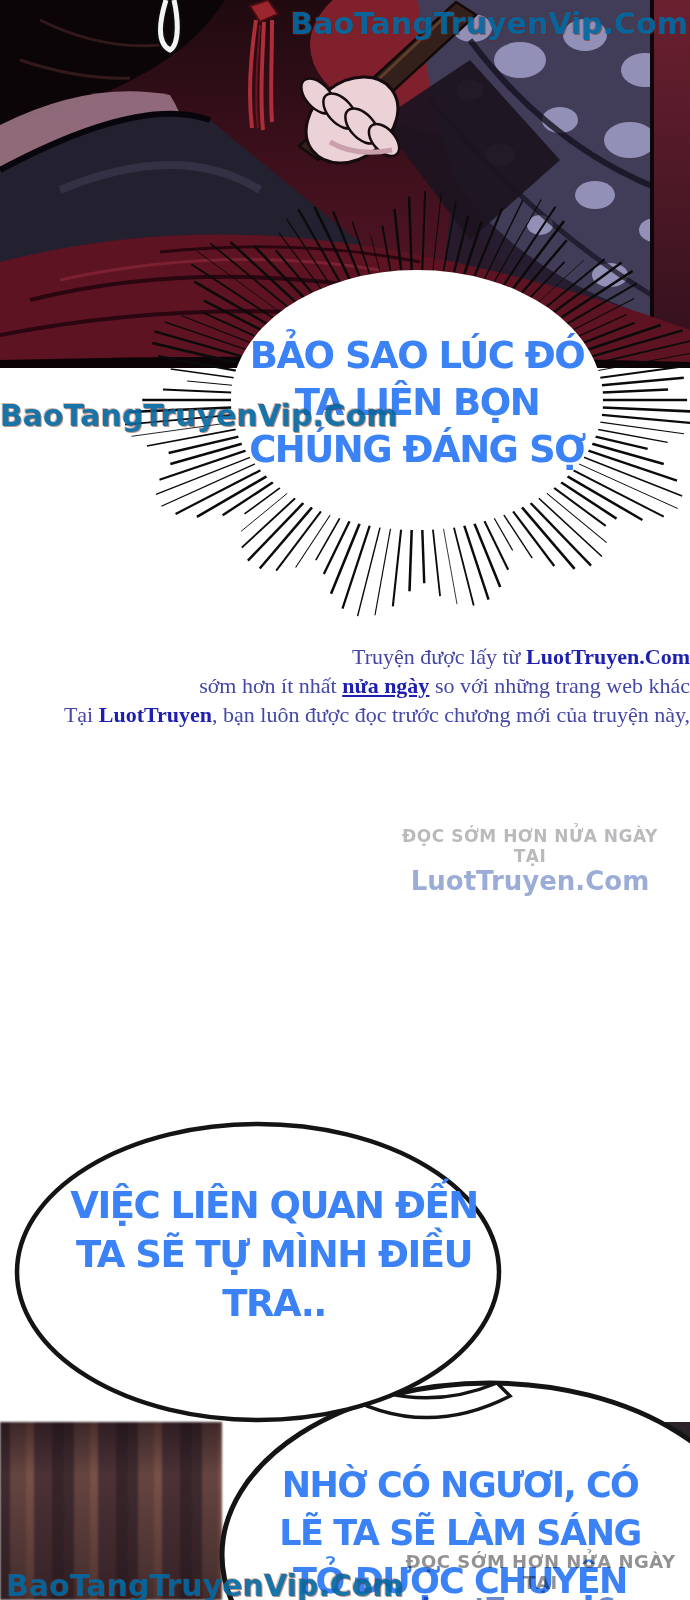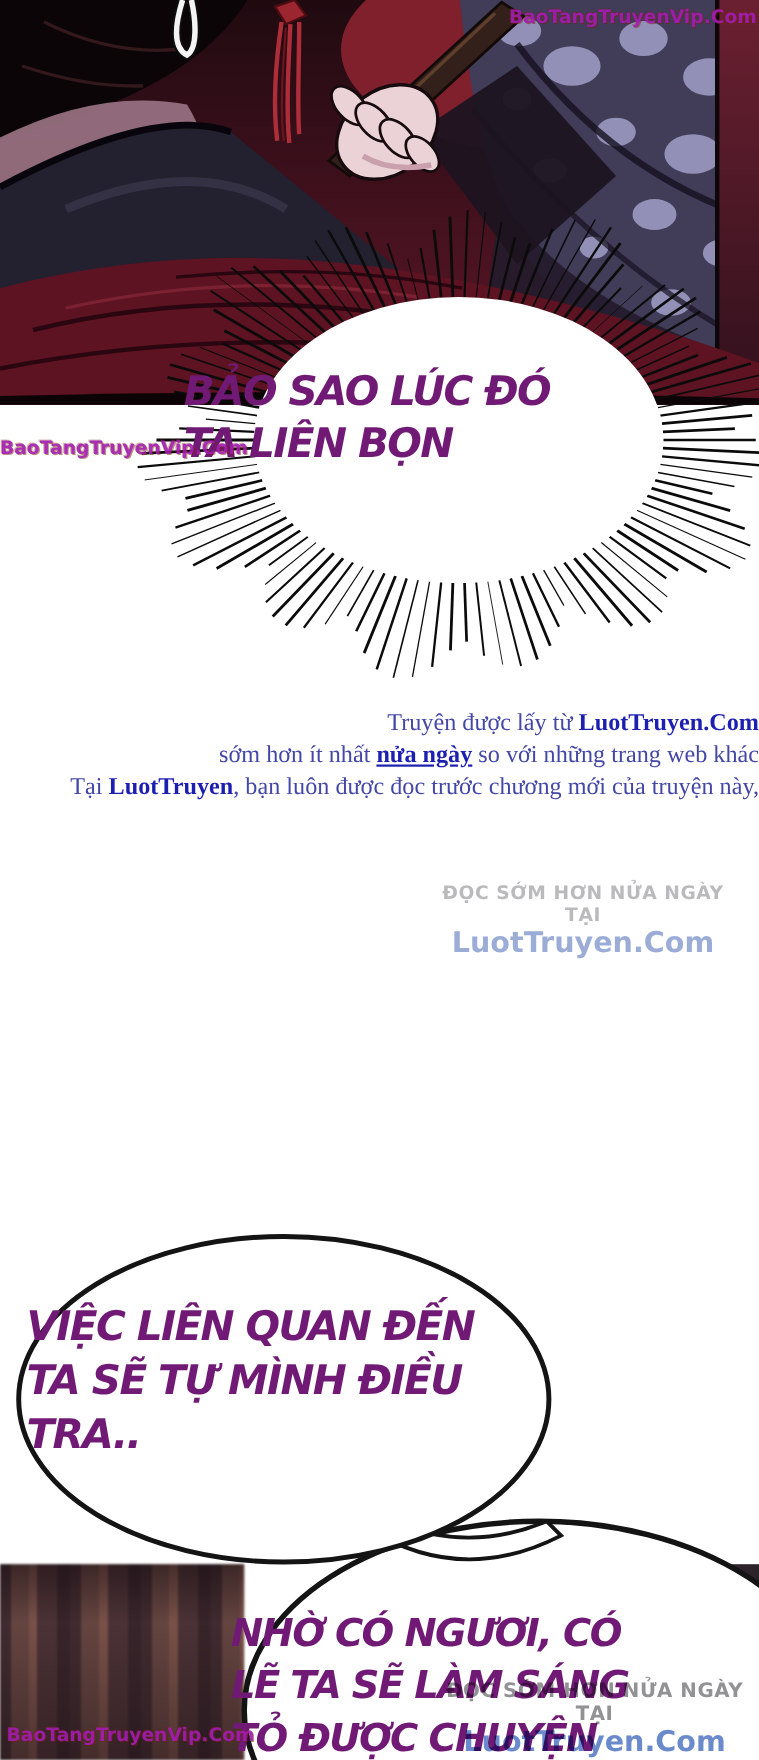--- a/index.html
+++ b/index.html
@@ -1,42 +1,42 @@
 <!DOCTYPE html>
 <html><head>
 <meta charset="utf-8">
 <style>
   html,body{margin:0;padding:0;background:#777;}
   #page{position:relative;width:690px;height:1600px;background:#ffffff;overflow:hidden;
         font-family:"DejaVu Sans",sans-serif;}
   .abs{position:absolute;}
   svg{display:block;}
   
-  .bubble-text{position:absolute;text-align:left;font-weight:bold;color:#701a75;
-               font-family:"DejaVu Sans",sans-serif;letter-spacing:-1.5px;z-index:3;font-style:italic;}
+  .bubble-text{position:absolute;text-align:center;font-weight:bold;color:#3b82f6;
+               font-family:"DejaVu Sans",sans-serif;letter-spacing:-1.5px;z-index:3;}
   .bt-top{left:167px;top:332px;width:500px;font-size:37px;line-height:47px;}
   .bt-mid{left:24px;top:1181px;width:500px;font-size:37px;line-height:49px;}
   .bt-bot{left:210px;top:1461px;width:500px;font-size:35px;line-height:48px;}
   
   .credit{left:0;top:642px;width:690px;text-align:right;z-index:3;
           font-family:Liberation Serif, serif;font-size:22px;line-height:29px;
           color:#4447a6;white-space:nowrap;}
   .credit b{color:#1d1fb0;}
   .credit .ul{text-decoration:underline;}
   
-  .wm-orange{position:absolute;z-index:4;font-weight:bold;font-size:17px;color:#a21caf;opacity:.92;
+  .wm-orange{position:absolute;z-index:4;font-weight:bold;font-size:30px;color:#0369a1;opacity:.92;
      text-shadow:1px 1px 0 rgba(122,34,10,.55),-1px -1px 0 rgba(122,34,10,.35);pointer-events:none;
      font-family:"DejaVu Sans",sans-serif;letter-spacing:0px;}
   .wm-tr{top:6px;right:2px;}
   .wm-left{top:398px;left:0px;}
   .wm-bl{top:1568px;left:6px;}
   
   .wm-site{position:absolute;z-index:4;text-align:center;pointer-events:none;mix-blend-mode:multiply;
            font-family:"DejaVu Sans",sans-serif;font-weight:bold;}
-  .wm-site .l1{font-size:17px;letter-spacing:.5px;}
+  .wm-site .l1{font-size:17px;letter-spacing:.5px;margin-top:24px;}
   .wm-site .l2{font-size:26px;}
   .wm-mid{left:385px;top:802px;width:290px;}
   .wm-mid .l1{color:rgba(130,130,135,.55);}
   .wm-mid .l2{color:rgba(88,118,188,.60);}
   .wm-bot{left:398px;top:1527px;width:285px;}
   .wm-bot .l1{color:rgba(110,110,112,.75);font-size:18px;}
   .wm-bot .l2{color:rgba(80,118,195,.85);}
   
   .p2-stripes{left:0;top:1422px;width:222px;height:178px;z-index:1;
      background:
@@ -263,20 +263,21 @@
     <g>
       <ellipse cx="490" cy="1555" rx="268" ry="172" fill="#ffffff" stroke="#141414" stroke-width="5"></ellipse>
       <path d="M335,1390 Q420,1442 510,1396 L497,1383 Q420,1415 345,1378 Z" fill="#ffffff" stroke="#141414" stroke-width="3.5"></path>
       <ellipse cx="258" cy="1272" rx="241" ry="148" fill="#ffffff" stroke="#141414" stroke-width="4.5"></ellipse>
     </g>
   </svg>
 
   <div class="bubble-text bt-top">
     <div>BẢO SAO LÚC ĐÓ</div>
     <div>TA LIÊN BỌN</div>
+    <div>CHÚNG ĐÁNG SỢ</div>
   </div>
 
   <div class="bubble-text bt-mid">
     <div>VIỆC LIÊN QUAN ĐẾN</div>
     <div>TA SẼ TỰ MÌNH ĐIỀU</div>
     <div>TRA..</div>
   </div>
 
   <div class="bubble-text bt-bot">
     <div>NHỜ CÓ NGƯƠI, CÓ</div>

